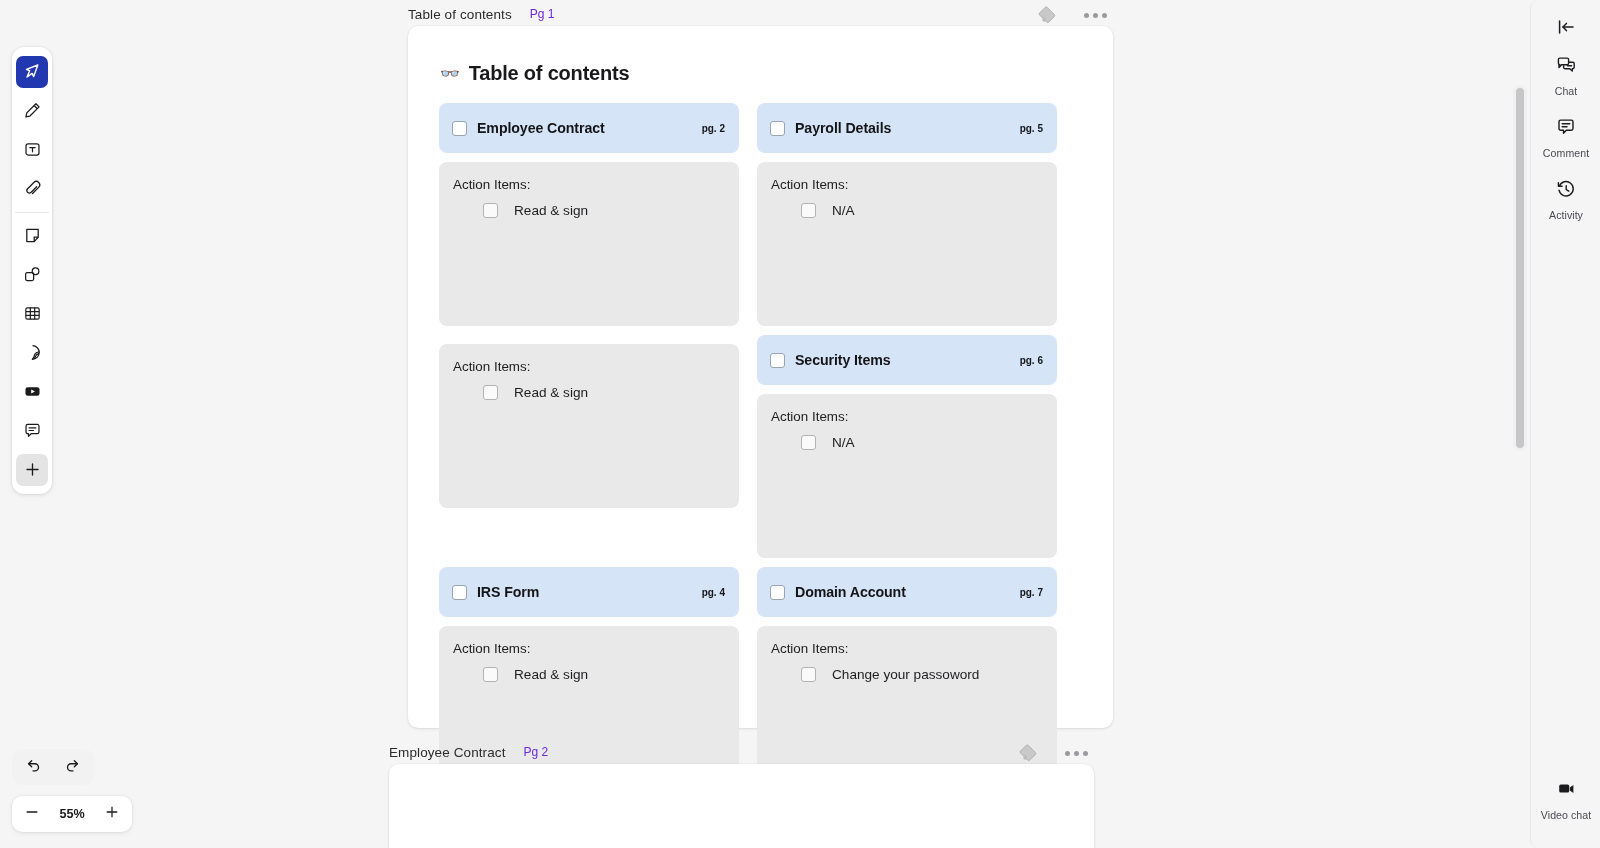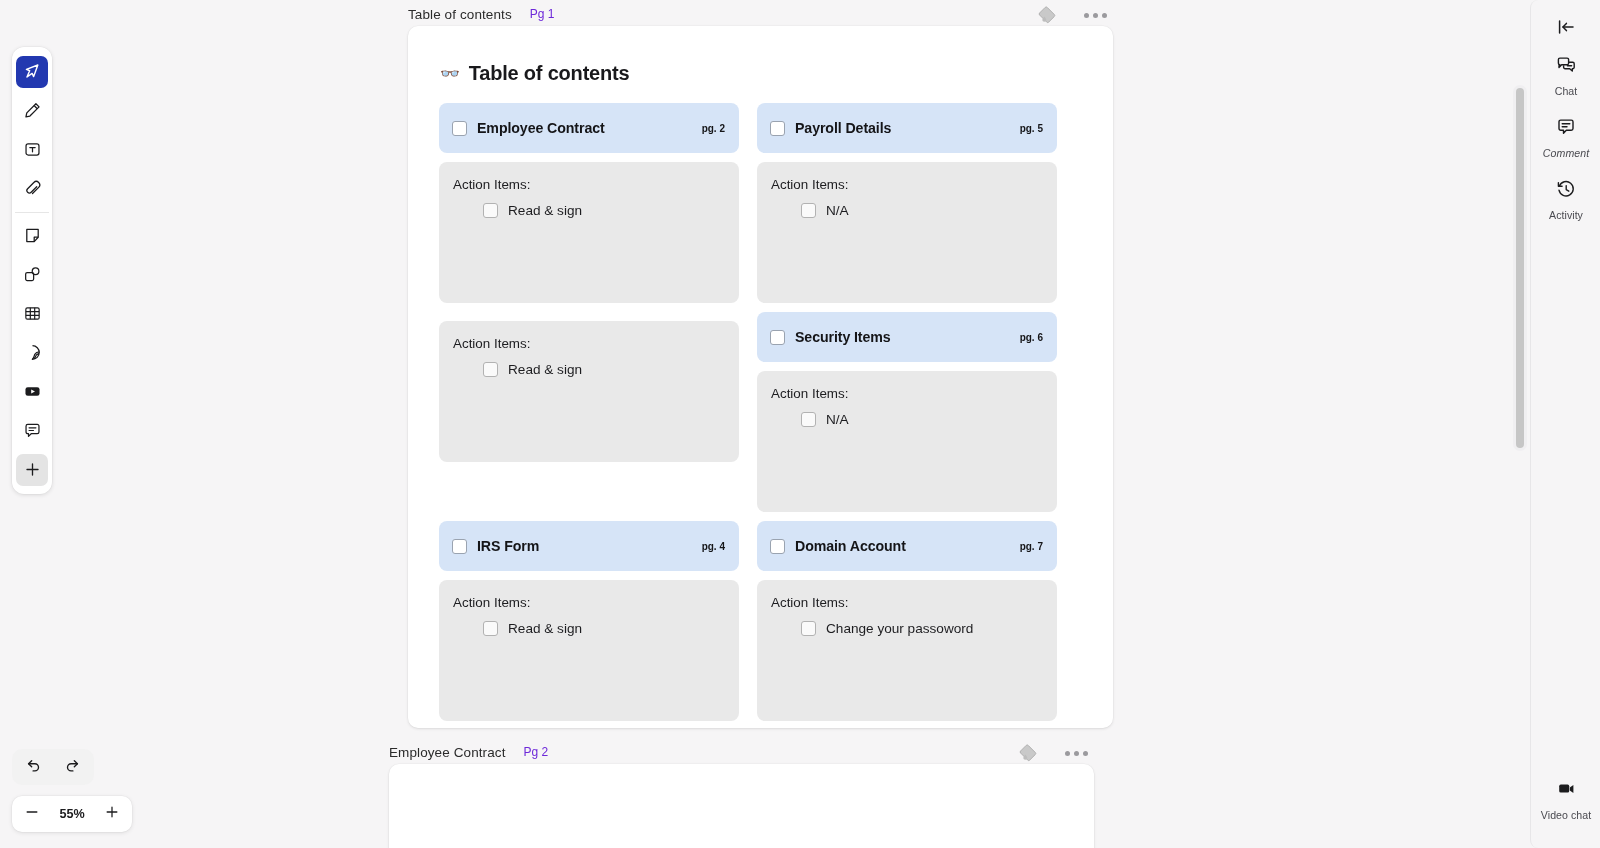--- a/index.html
+++ b/index.html
@@ -121,31 +121,31 @@
     font-size: 10px;
     font-weight: 700;
     color: #151518;
   }
 
   .card-body {
     background: #e9e9e9;
     border-radius: 8px;
     margin-top: 9px;
     padding: 15px 20px 15px 14px;
-    height: 141px;
+    height: 164px;
   }
   .card-body .label {
     font-size: 13.4px;
     color: #1d1d20;
     margin-bottom: 11px;
   }
   .action-row {
     display: flex;
     align-items: center;
-    gap: 10px;
+    gap: 16px;
     padding-left: 30px;
   }
   .action-row .cb {
     width: 15px; height: 15px;
     border: 1.3px solid #b2b2b2;
     background: #fafafa;
     border-radius: 3px;
     flex: none;
   }
   .action-row .txt {
@@ -554,21 +554,21 @@
     <span>
       <svg width="22" height="22" viewBox="0 0 22 22" fill="none" stroke="#1c1c1e" stroke-width="1.4" stroke-linejoin="round">
         <path d="M3.4 5.6 a1.5 1.5 0 0 1 1.5 -1.5 h7.2 a1.5 1.5 0 0 1 1.5 1.5 v3.6 a1.5 1.5 0 0 1 -1.5 1.5 H6.6 L4.0 13.4 v-2.7 h.9 a1.5 1.5 0 0 1 -1.5 -1.5 Z"></path>
         <path d="M8.6 11.2 v2.0 a1.5 1.5 0 0 0 1.5 1.5 h4.6 l2.6 2.4 v-2.4 h.4 a1.5 1.5 0 0 0 1.5 -1.5 v-3.4 a1.5 1.5 0 0 0 -1.5 -1.5 h-4.5"></path>
         <path d="M12.4 11.8 h4.2" stroke-linecap="round"></path>
       </svg>
     </span>
     <span class="rail-label">Chat</span>
   </div>
 
-  <div class="rail-item" style="top:116px;font-style:italic;">
+  <div class="rail-item" style="top:116px;">
     <span>
       <svg width="22" height="22" viewBox="0 0 22 22" fill="none" stroke="#1c1c1e" stroke-width="1.4" stroke-linejoin="round">
         <path d="M4.0 5.8 a1.7 1.7 0 0 1 1.7 -1.7 h10.6 a1.7 1.7 0 0 1 1.7 1.7 v6.8 a1.7 1.7 0 0 1 -1.7 1.7 h-5.0 l-2.8 3.0 v-3.0 H5.7 a1.7 1.7 0 0 1 -1.7 -1.7 Z"></path>
         <path d="M7.2 7.8 h7.6 M7.2 10.8 h4.8" stroke-linecap="round"></path>
       </svg>
     </span>
     <span class="rail-label">Comment</span>
   </div>
 
   <div class="rail-item" style="top:178px;">

